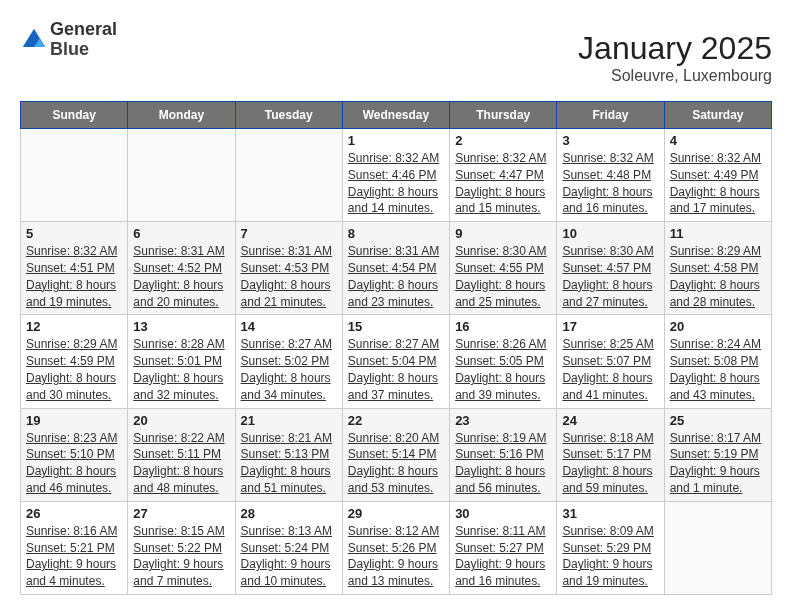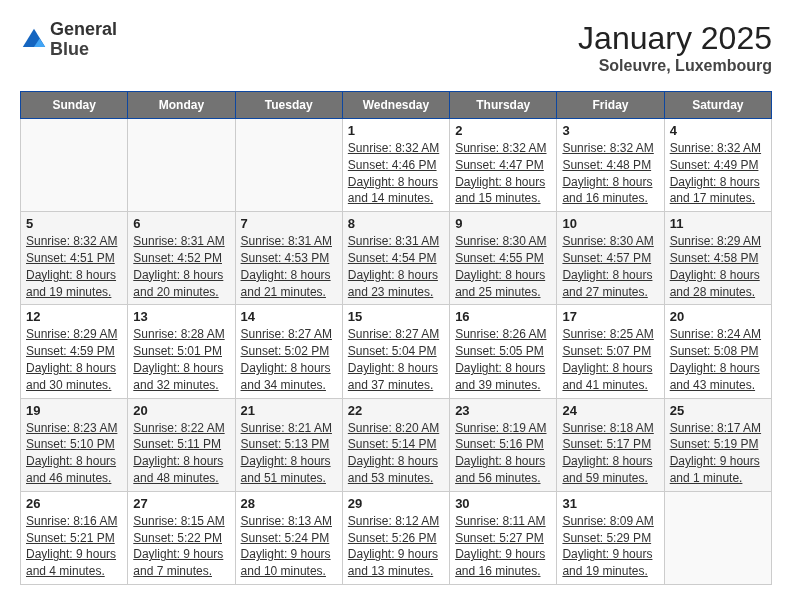--- a/index.html
+++ b/index.html
@@ -40,25 +40,25 @@
       height: 28px;
       margin-right: 2px;
     }
     .title-block {
       text-align: right;
     }
     .month-title {
       font-size: 32px;
       font-weight: normal;
       color: #222;
+      margin-top: 10px;
     }
     .location {
       font-size: 16px;
       color: #444;
-      font-weight: bold;
     }
     .calendar {
       width: 100%;
       border-collapse: collapse;
       font-size: 11px;
     }
     .calendar th {
       background-color: #737373;
       color: #fff;
       text-align: center;

